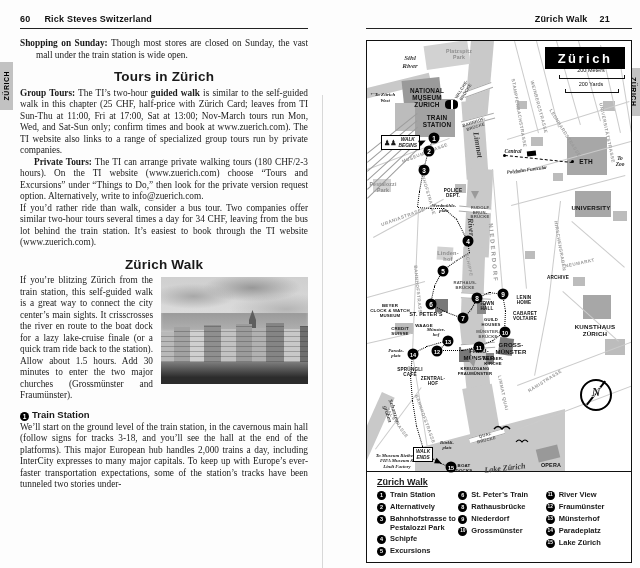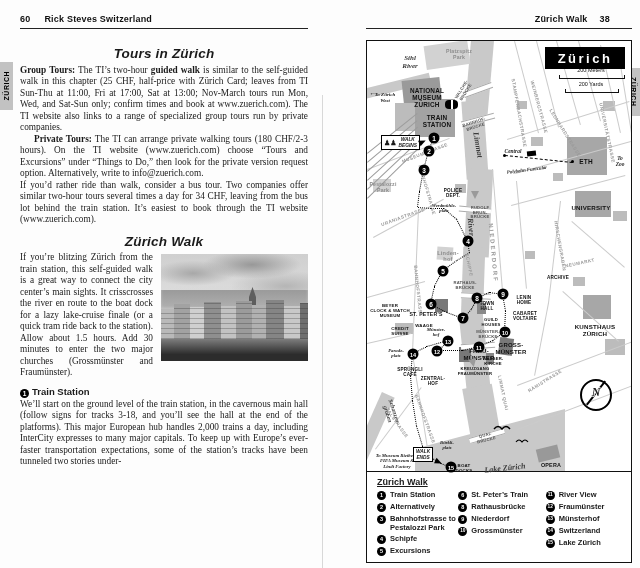--- a/index.html
+++ b/index.html
@@ -22,21 +22,21 @@
   .hrule{position:absolute;height:1px;background:#222;top:28px;}
   #rule-left{left:20px;width:288px;}
   #rule-right{left:366px;width:266px;}
   
   #left-body{position:absolute;left:20px;top:38px;width:288px;font-size:9.3px;line-height:11.5px;
              text-align:justify;}
   #left-body p{margin:0;}
   p.hang{padding-left:16px;text-indent:-16px;}
   p.ind{text-indent:14px;}
   h1.center-head{font-family:"Liberation Sans",sans-serif;font-size:13.5px;margin:10px 0 5px 0;
-                 text-align:center;letter-spacing:.2px;font-style:italic;}
+                 text-align:center;letter-spacing:.2px;}
   h2.sub-head{font-family:"Liberation Sans",sans-serif;font-size:9.5px;margin:7px 0 1px 0;text-align:left;}
   .numcirc{display:inline-flex;width:9px;height:9px;border-radius:50%;background:#000;color:#fff;
            font-family:"Liberation Sans",sans-serif;font-size:6.5px;font-weight:bold;
            align-items:center;justify-content:center;vertical-align:-1px;margin-right:3px;}
   
   .photo{float:right;width:147px;height:107px;margin:2px 0 2px 8px;position:relative;overflow:hidden;
          background:linear-gradient(#cfcfcf,#e3e3e3 55%);}
   .ph-sky{position:absolute;inset:0;
     background:
       radial-gradient(ellipse 60px 18px at 22% 18%,#a8a8a8 0%,rgba(168,168,168,0) 70%),
@@ -122,20 +122,21 @@
 
 <div class="pg-header" id="hdr-left">
   <span class="pnum">60</span><span>Rick Steves Switzerland</span>
 </div>
 <div class="hrule" id="rule-left"></div>
 <div class="tab" id="tab-left">
     <span>ZÜRICH</span>
   </div>
 
 <div id="left-body">
+  <p class="hang"><b>Shopping on Sunday:</b><span> Though most stores are closed on Sunday, the vast mall under the train station is wide open.</span></p>
   <h1 class="center-head">Tours in Zürich</h1>
   <p><b>Group Tours:</b><span> The TI’s two-hour </span><b>guided walk</b><span> is similar to the self-guided walk in this chapter (25 CHF, half-price with Zürich Card; leaves from TI Sun-Thu at 11:00, Fri at 17:00, Sat at 13:00; Nov-March tours run Mon, Wed, and Sat-Sun only; confirm times and book at www.zuerich.com). The TI website also links to a range of specialized group tours run by private companies.</span></p>
   <p class="ind"><b>Private Tours:</b><span> The TI can arrange private walking tours (180 CHF/2-3 hours). On the TI website (www.zuerich.com) choose “Tours and Excursions” under “Things to Do,” then look for the private version request option. Alternatively, write to info@zuerich.com.</span></p>
   <p><span>If you’d rather ride than walk, consider a bus tour. Two companies offer similar two-hour tours several times a day for 34 CHF, leaving from the bus lot behind the train station. It’s easiest to book through the TI website (www.zuerich.com).</span></p>
   <h1 class="center-head">Zürich Walk</h1>
   <div class="photo">
     <div class="ph-sky"></div>
     <div class="ph-hill"></div>
     <div class="ph-spire"></div>
     <div class="ph-row">
@@ -153,21 +154,21 @@
     <div class="ph-water"></div>
   </div>
   <p><span>If you’re blitzing Zürich from the train station, this self-guided walk is a great way to connect the city center’s main sights. It crisscrosses the river en route to the boat dock for a lazy lake-cruise finale (or a quick tram ride back to the station). Allow about 1.5 hours. Add 30 minutes to enter the two major churches (Grossmünster and Fraumünster).</span></p>
   <h2 class="sub-head" style="clear:both"><span class="numcirc">1</span><span>Train Station</span></h2>
   <p><span>We’ll start on the ground level of the train station, in the cavernous main hall (follow signs for tracks 3-18, and you’ll see the hall at the end of the platforms). This major European hub handles 2,000 trains a day, including InterCity expresses to many major capitals. To keep up with Europe’s ever-faster transportation expectations, some of the station’s tracks have been tunneled two stories under-</span></p>
 </div>
 
 <div class="gutter"></div>
 
 <div class="pg-header" id="hdr-right">
-  <span>Zürich Walk</span><span class="pnum">38</span>
+  <span>Zürich Walk</span><span class="pnum">21</span>
 </div>
 <div class="hrule" id="rule-right"></div>
 <div class="tab" id="tab-right">
     <span>ZÜRICH</span>
   </div>
 
 <div id="map-frame">
   <div id="map-canvas">
 
     <div class="river" style="left:101px;top:-6px;width:23px;height:80px;transform:rotate(5deg)"></div>
@@ -443,18 +444,18 @@
         <div class="lcol">
           <div class="litem"><span class="lnum">6</span><span>St. Peter’s Train</span></div>
           <div class="litem"><span class="lnum">8</span><span>Rathausbrücke</span></div>
           <div class="litem"><span class="lnum">9</span><span>Niederdorf</span></div>
           <div class="litem"><span class="lnum" style="font-size: 4.8px;">10</span><span>Grossmünster</span></div>
         </div>
         <div class="lcol">
           <div class="litem"><span class="lnum" style="font-size: 4.8px;">11</span><span>River View</span></div>
           <div class="litem"><span class="lnum" style="font-size: 4.8px;">12</span><span>Fraumünster</span></div>
           <div class="litem"><span class="lnum" style="font-size: 4.8px;">13</span><span>Münsterhof</span></div>
-          <div class="litem"><span class="lnum" style="font-size: 4.8px;">14</span><span>Switzerland</span></div>
+          <div class="litem"><span class="lnum" style="font-size: 4.8px;">14</span><span>Paradeplatz</span></div>
           <div class="litem"><span class="lnum" style="font-size: 4.8px;">15</span><span>Lake Zürich</span></div>
         </div>
       </div>
   </div>
 </div>
 
 </body></html>

